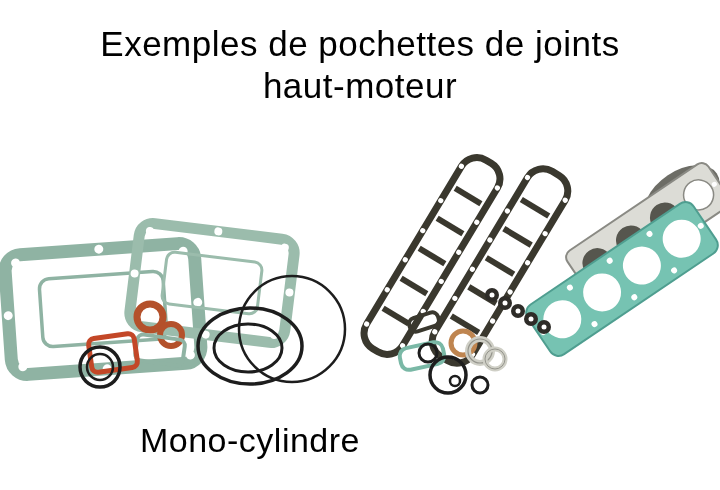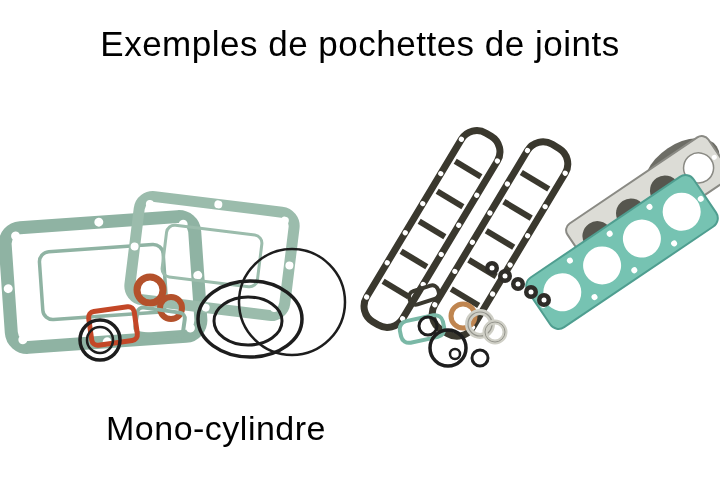--- a/index.html
+++ b/index.html
@@ -8,28 +8,29 @@
     font-family:"Liberation Sans", sans-serif;overflow:hidden;
   }
   .page{width:720px;height:490px;display:flex;flex-direction:column;}
   .title{
     text-align:center;font-size:35px;line-height:42px;font-weight:400;
     letter-spacing:0.5px;
   }
   .photo{flex:1;display:flex;align-items:center;margin-top:0;}
   .photo svg{display:block;}
   .captions{display:flex;font-size:34px;font-weight:400;margin-bottom:42px;letter-spacing:0.5px;}
-  .captions .cap{width:50%;text-align:center;padding-left:36px;}
+  .captions .cap{width:50%;text-align:right;}
 </style>
 </head>
 <body>
 
 <div class="page">
 
   <h1 class="title"><span>Exemples de pochettes de joints</span><br>
+    <span>haut-moteur</span>
   </h1>
 
   <div class="photo">
 
     <svg viewBox="0 0 360 290" width="360" height="290">
 
       <g transform="translate(103,178) rotate(-4)" fill="none" stroke="#8fb3a3">
         <rect x="-95" y="-60" width="190" height="120" rx="16" stroke-width="13"></rect>
         <rect x="-62" y="-34" width="124" height="68" rx="10" stroke-width="3.5"></rect>
         <g fill="#ffffff" stroke="none">

